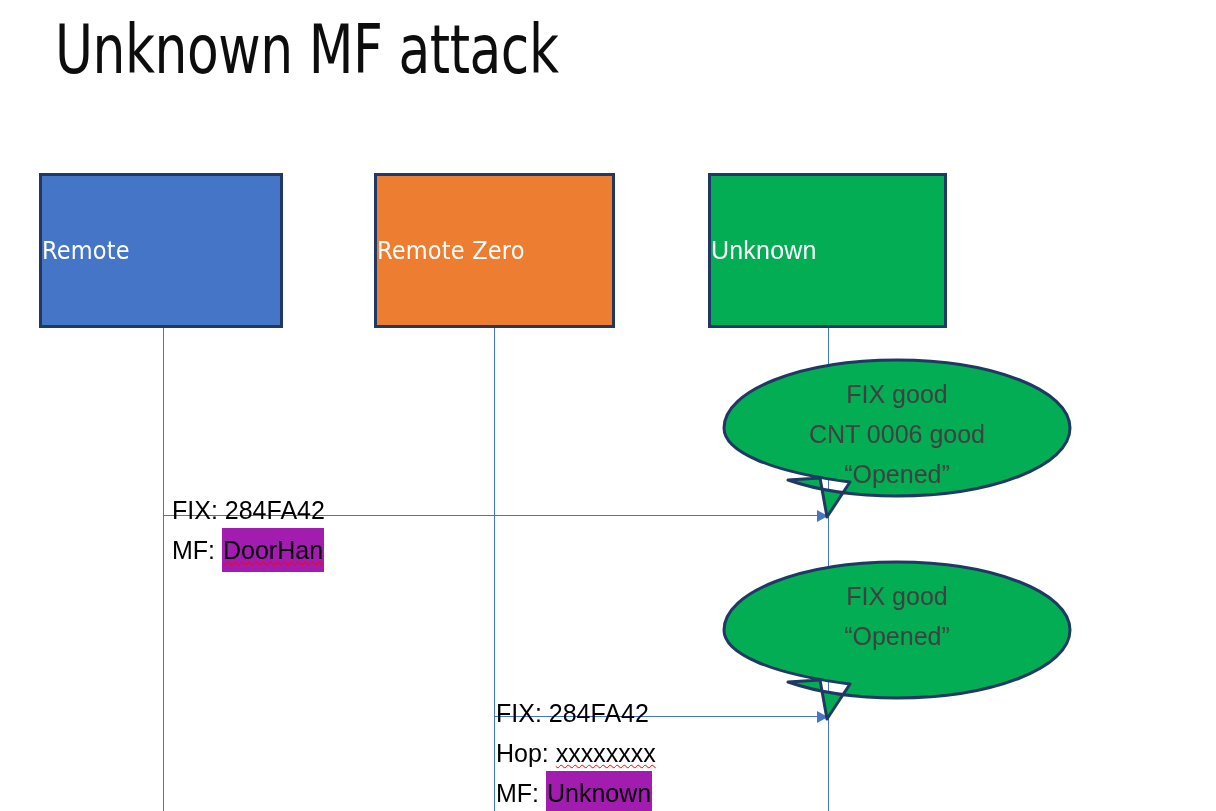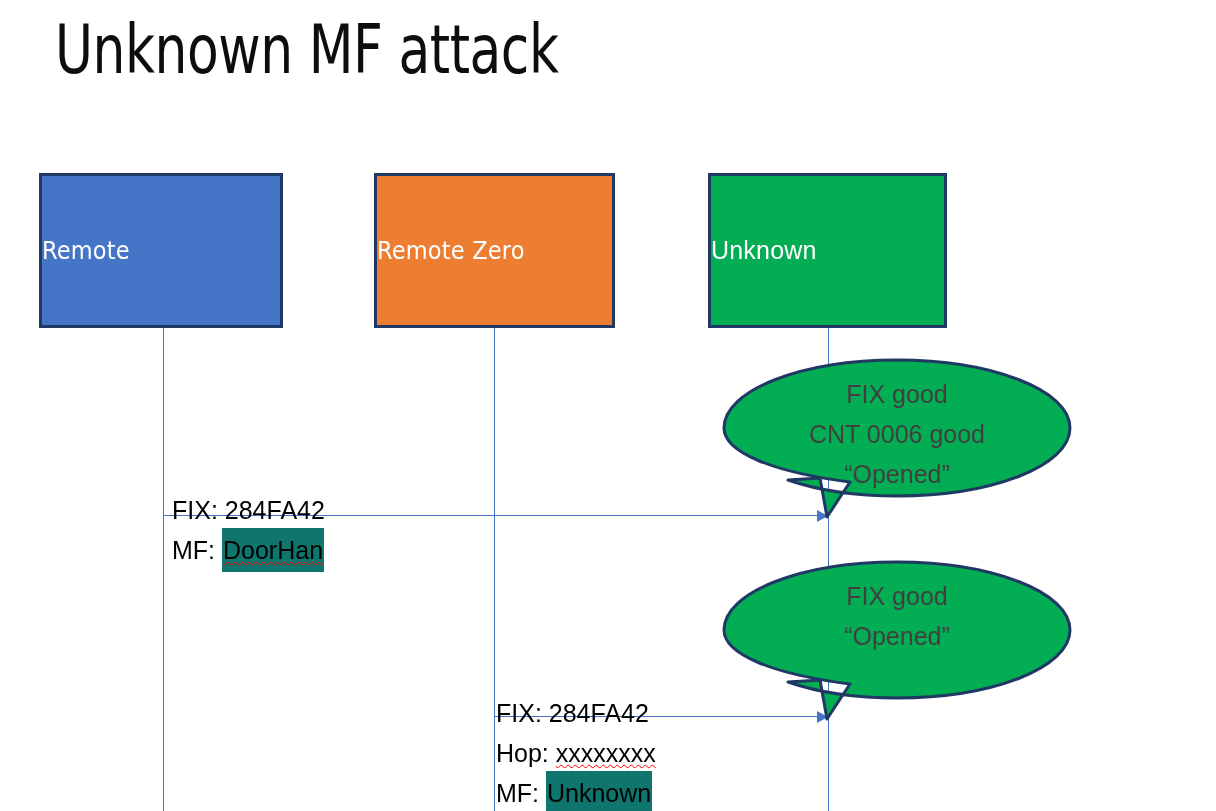--- a/index.html
+++ b/index.html
@@ -97,21 +97,21 @@
   .msg-text {
     position: absolute;
     font-size: 25px;
     line-height: 40px;
     color: #000000;
     white-space: nowrap;
     margin-top: 16px;
   }
   .msg-text .line-item { display: block; height: 40px; }
   .hl {
-    background: #0f766e;
+    background: #a21caf;
     padding: 8px 1px;
   }
   .squiggle {
     text-decoration: underline wavy #ff0000;
     text-decoration-thickness: 1px;
     text-underline-offset: 2px;
   }
   .msg-text-1 { left: 172px; top: 474px; }
   .msg-text-2 { left: 496px; top: 677px; }
 

